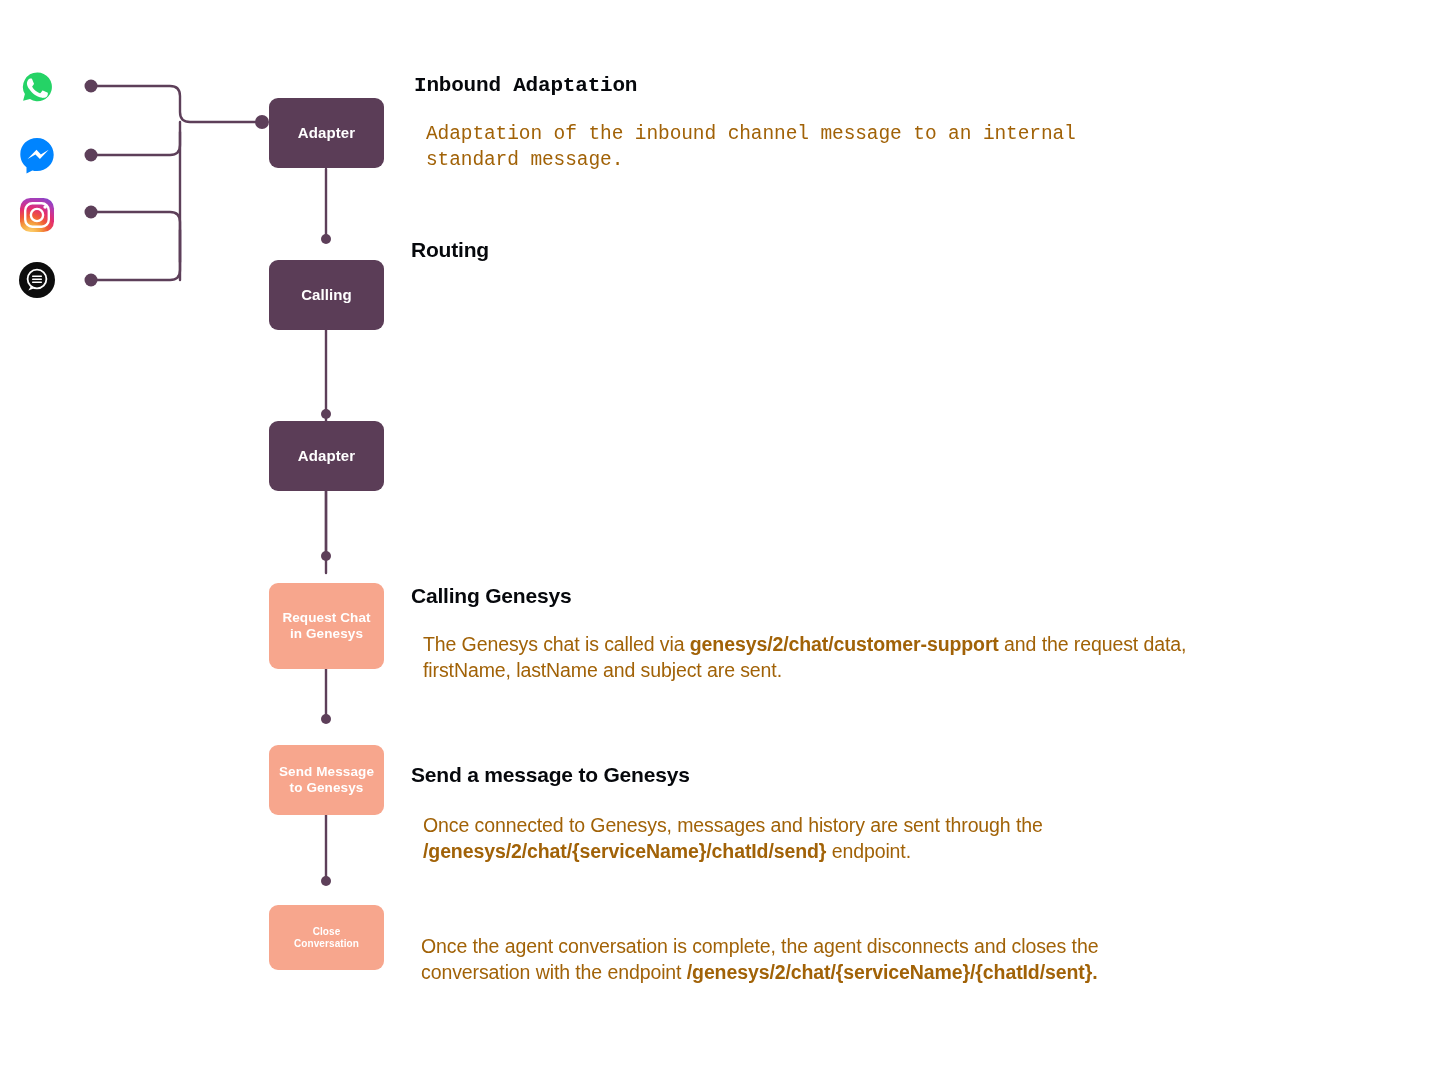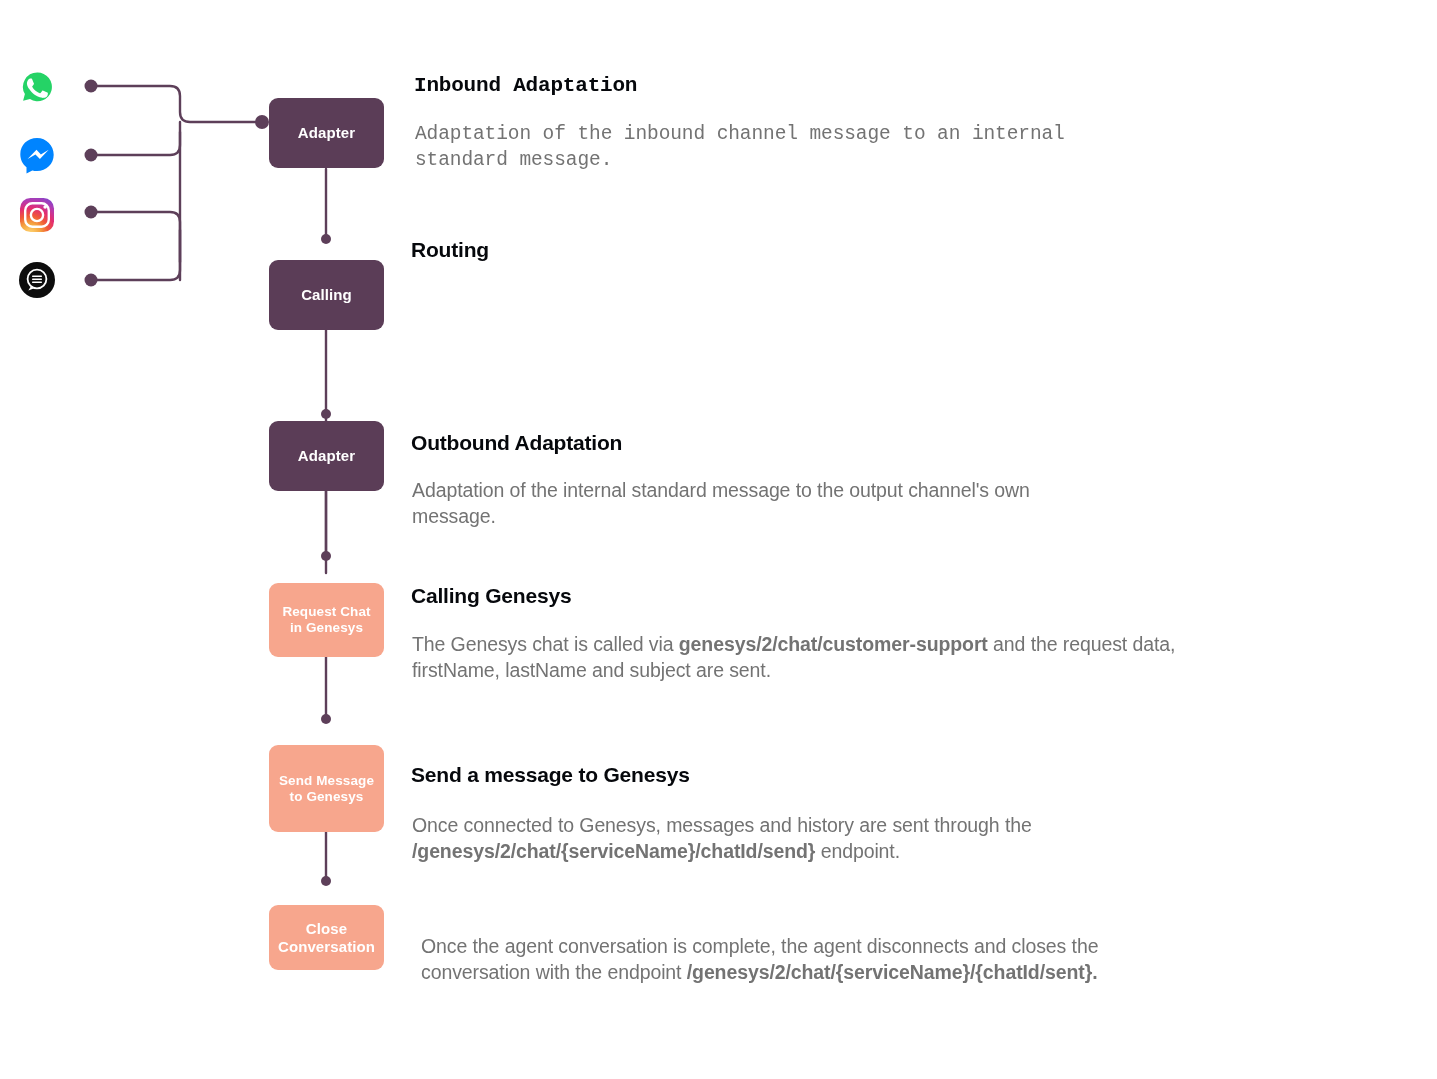--- a/index.html
+++ b/index.html
@@ -48,23 +48,23 @@
   .sect { position: absolute; }
   .sect h3 {
     margin: 0;
     font-size: 21px;
     font-weight: bold;
     color: #06080c;
     letter-spacing: -0.2px;
     line-height: 1.2;
   }
   .sect p {
-    margin: 1px;
+    margin: 12px;
     font-size: 19.5px;
-    color: #737373;
+    color: #a16207;
     line-height: 1.32;
     letter-spacing: -0.1px;
     font-weight: normal;
   }
   .sect p b { font-weight: bold; }
 </style>
 </head>
 <body>
 
 <div id="stage">
@@ -161,48 +161,44 @@
   </div>
 
   <div class="node dark" style="left:269px; top:260px; width:115px; height:70px; font-size:15px;">
     <span class="node-lbl">Calling</span>
   </div>
 
   <div class="node dark" style="left:269px; top:421px; width:115px; height:70px; font-size:15px;">
     <span class="node-lbl">Adapter</span>
   </div>
 
-  <div class="node peach" style="left:269px; top:583px; width:115px; height:74px; font-size:13.5px;">
+  <div class="node peach" style="left:269px; top:583px; width:115px; height:86px; font-size:13.5px;">
     <span class="node-lbl">Request Chat
 in Genesys</span>
   </div>
 
-  <div class="node peach" style="left:269px; top:745px; width:115px; height:87px; font-size:13.5px;">
+  <div class="node peach" style="left:269px; top:745px; width:115px; height:70px; font-size:13.5px;">
     <span class="node-lbl">Send Message
 to Genesys</span>
   </div>
 
-  <div class="node peach" style="left:269px; top:905px; width:115px; height:65px; font-size:15px;">
+  <div class="node peach" style="left:269px; top:905px; width:115px; height:65px; font-size:10px;">
     <span class="node-lbl">Close
 Conversation</span>
   </div>
 
   <div class="sect" style="left:414px; top:73px; width:700px;font-family:Liberation Mono, monospace;">
     <h3>Inbound Adaptation</h3>
     <p style="margin-top:24px;">Adaptation of the inbound channel message to an internal standard message.</p>
   </div>
 
   <div class="sect" style="left:411px; top:237px; width:700px;">
     <h3>Routing</h3>
   </div>
 
-  <div class="sect" style="left:411px; top:430px; width:700px;">
-    <h3>Outbound Adaptation</h3>
-    <p style="margin-top:23px;">Adaptation of the internal standard message to the output channel's own message.</p>
-  </div>
 
   <div class="sect" style="left:411px; top:583px; width:830px;">
     <h3>Calling Genesys</h3>
     <p style="margin-top:24px;">The Genesys chat is called via <b>genesys/2/chat/customer-support</b> and the request data, firstName, lastName and subject are sent.</p>
   </div>
 
   <div class="sect" style="left:411px; top:762px; width:800px;">
     <h3>Send a message to Genesys</h3>
     <p style="margin-top:26px;">Once connected to Genesys, messages and history are sent through the <b>/genesys/2/chat/{serviceName}/chatId/send}</b> endpoint.</p>
   </div>

